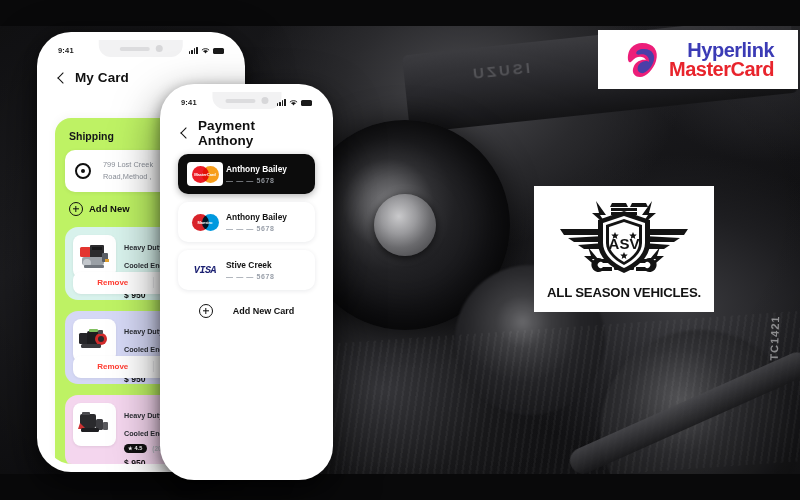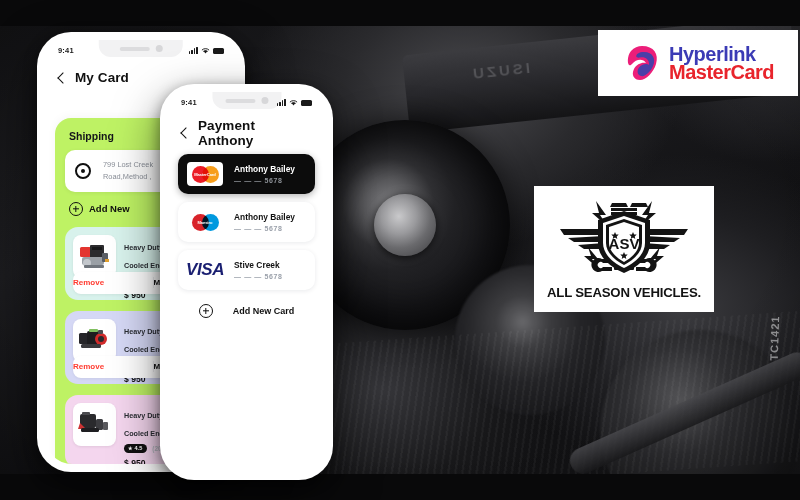--- a/index.html
+++ b/index.html
@@ -161,65 +161,65 @@
     background:#101010;color:#fff;border-radius:9px;padding:1.5px 5px 1.5px 4px;
     font-size:5.6px;font-weight:700;display:flex;align-items:center;gap:2px;
   }
   .rate-pill .star{color:#fff;font-size:5px;line-height:1;}
   .rev{font-size:6.4px;color:#b4b8c0;font-weight:600;}
   .price{font-size:8.6px;font-weight:700;color:#101010;margin-top:5px;}
   .prod-actions{
     position:absolute;left:8px;right:0;bottom:6px;height:22px;background:#fff;border-radius:8px;
     display:flex;align-items:center;box-shadow:0 1px 3px rgba(0,0,0,.06);
   }
-  .act{flex:1;font-size:8px;font-weight:700;}
+  .act{flex:1;text-align:center;font-size:8px;font-weight:700;}
   .act.remove{color:#ff3b30;}
   .act.move{color:#101010;}
   .act-div{width:1px;height:11px;background:#ececef;}
 
   
   #phone2{left:160px;top:84px;width:173px;height:396px;}
   #phone2 .appbar{margin-top:26px;}
   .pay-list{position:absolute;left:10px;right:10px;top:62px;}
   .pay-card{
-    display:flex;align-items:center;gap:11px;border-radius:10px;padding:8px 9px;margin-bottom:8px;
+    display:flex;align-items:center;gap:3px;border-radius:10px;padding:8px 9px;margin-bottom:8px;
     background:#fff;box-shadow:0 1px 5px rgba(16,24,40,.09);
   }
   .pay-card.sel{background:#0c0c0c;box-shadow:0 2px 7px rgba(0,0,0,.3);}
   .brand{
     width:36px;height:24px;border-radius:4px;background:#fff;flex:none;
     display:flex;align-items:center;justify-content:center;
   }
   .mc{position:relative;width:27px;height:17px;}
   .mc i{position:absolute;top:0;width:17px;height:17px;border-radius:50%;}
   .mc i.l{left:0;background:#eb1c26;}
   .mc i.r{right:0;background:#f79e1b;mix-blend-mode:multiply;}
   .mc span{
     position:absolute;left:0;right:0;top:50%;transform:translateY(-50%);
     text-align:center;font-size:4.1px;font-weight:700;color:#fff;z-index:2;letter-spacing:-.1px;
   }
   .mae i.l{background:#d8232a;}
   .mae i.r{background:#0099df;mix-blend-mode:multiply;}
-  .visa{font-size:17px;font-weight:900;font-style:italic;color:#1a1f71;letter-spacing:-.4px;}
+  .visa{font-size:10px;font-weight:900;font-style:italic;color:#1a1f71;letter-spacing:-.4px;font-family:Liberation Mono, monospace;}
   .pay-info{min-width:0;}
   .pay-name{font-size:8.4px;font-weight:700;color:#111;}
   .pay-card.sel .pay-name{color:#fff;}
   .pay-num{font-size:7px;font-weight:700;color:#9aa0aa;margin-top:3px;letter-spacing:.6px;}
   .pay-card.sel .pay-num{color:#8e9298;}
   .addcard{display:flex;align-items:center;justify-content:center;gap:20px;margin-top:14px;}
   .addcard-label{font-size:9px;font-weight:700;color:#101010;}
   .paynow{
     position:absolute;left:14px;right:14px;bottom:26px;height:27px;border-radius:15px;
     background:#0c0c0c;color:#fff;display:flex;align-items:center;justify-content:center;
     font-size:9px;font-weight:700;letter-spacing:.2px;
   }
 
   
   .logo-box{position:absolute;background:#fff;display:flex;align-items:center;justify-content:center;}
-  #hyperlink-logo{left:598px;top:30px;width:200px;height:66px;gap:7px;}
+  #hyperlink-logo{left:598px;top:30px;width:200px;height:59px;gap:7px;text-align:right;}
   .hl-mark{width:40px;height:40px;position:relative;flex:none;}
   .hl-text{display:flex;flex-direction:column;line-height:.92;}
   .hl-1{font-size:20px;font-weight:800;color:#3b3bb5;letter-spacing:-.5px;}
   .hl-2{font-size:20px;font-weight:800;color:#e8242c;letter-spacing:-.5px;}
 
   #asv-logo{left:534px;top:186px;width:180px;height:126px;flex-direction:column;gap:2px;}
   .asv-mark{width:132px;height:84px;}
   .asv-text{font-size:13.2px;font-weight:800;color:#131313;letter-spacing:-.2px;}
 </style>
 </head>

